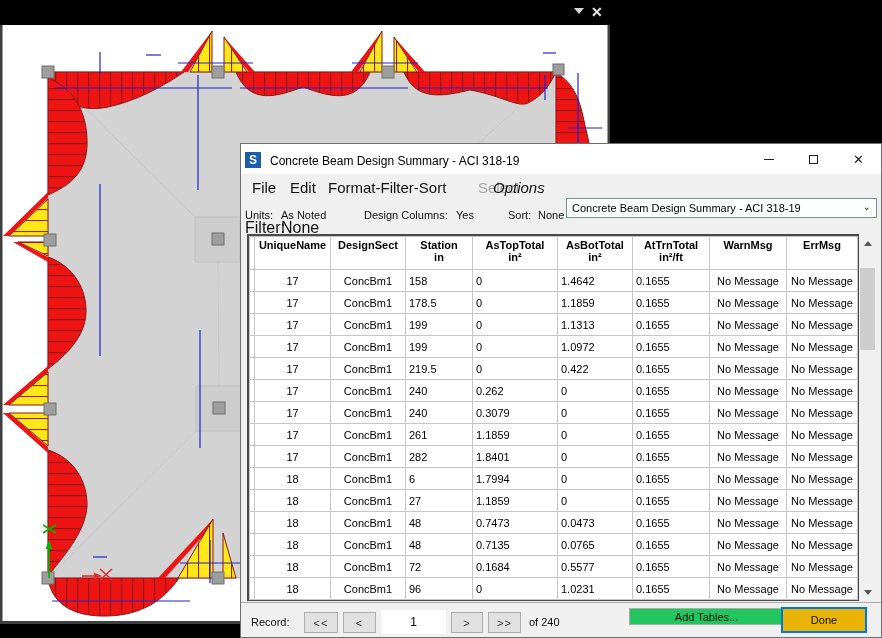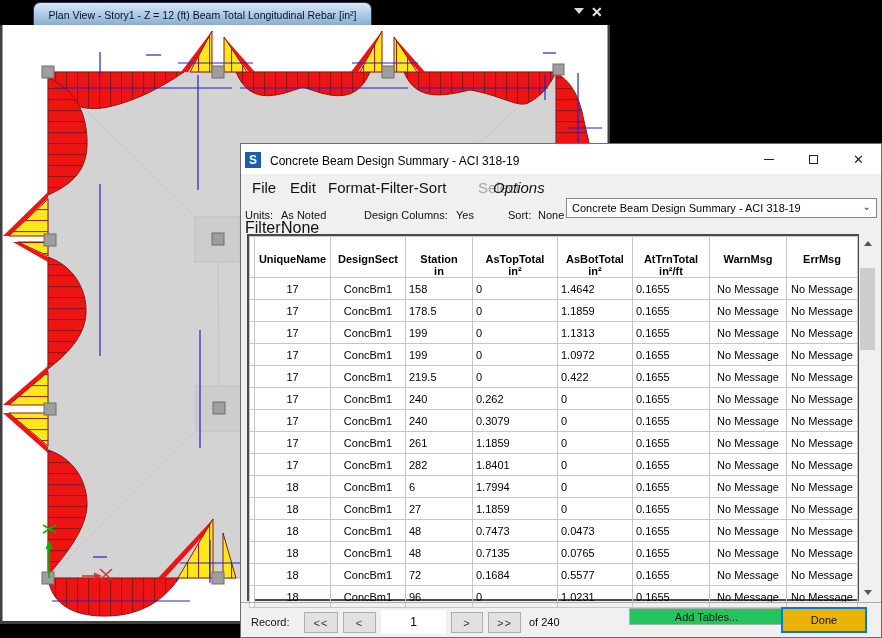--- a/index.html
+++ b/index.html
@@ -33,21 +33,21 @@
 .inforow span.lbl{position:absolute;top:12px}
 .dropdown{position:absolute;left:325px;top:1px;width:311px;height:20px;background:#fff;border:1px solid #7a8a99;font-size:11px;
  display:flex;align-items:center;padding-left:5px;color:#000}
 .dd-chevron{position:absolute;right:5px;top:2px;color:#333;font-size:10px}
 .filterrow{position:absolute;left:0;top:74px;width:100%;height:14px;font-size:16px;color:#111}
 .filterrow span{position:absolute;top:1px}
 
 .tablewrap{position:absolute;left:6px;top:90px;width:612px;height:367px;border:2px solid #4a4a4a;background:#fff}
 table.grid{border-collapse:collapse;table-layout:fixed;width:608px;font-size:11px;color:#000}
 table.grid th,table.grid td{border:1px solid #c6c6c6;overflow:hidden;white-space:nowrap;padding:0 3px}
-table.grid th{height:33px;vertical-align:top;font-weight:bold;padding-top:16px;font-size:11px;text-align:center}
+table.grid th{height:33px;vertical-align:top;font-weight:bold;padding-top:2px;font-size:11px;text-align:center}
 table.grid td{height:22px}
 td.num{text-align:left}
 td.ctr{text-align:center}
 td.rowhdr,th.rowhdr{padding:0;background:#fff}
 .vscroll{position:absolute;left:618px;top:90px;width:17px;height:367px;background:#f0f0f0}
 .sb-btn{position:absolute;left:1px;width:15px;height:16px;display:flex;align-items:center;justify-content:center}
 .sb-up{top:1px}.sb-down{bottom:1px}
 .tri-up{width:0;height:0;border-left:4px solid transparent;border-right:4px solid transparent;border-bottom:5px solid #555}
 .tri-down{width:0;height:0;border-left:4px solid transparent;border-right:4px solid transparent;border-top:5px solid #555}
 .sb-thumb{position:absolute;left:1px;top:34px;width:15px;height:82px;background:#cdcdcd}
@@ -67,23 +67,20 @@
  font-size:11px;color:#111;display:flex;align-items:center;justify-content:center}
 .btn-done{position:absolute;left:540px;top:6px;width:86px;height:26px;background:#eab308;border:2px solid var(--accent-focus);
  font-size:11px;color:#111;display:flex;align-items:center;justify-content:center}
 </style>
 </head>
 <body>
 
 <div id="screen">
 
   <div class="plan-window">
-    <div class="plan-tab">
-      <span>Plan View - Story1 - Z = 12 (ft)  Beam Total Longitudinal Rebar  [in²]</span>
-    </div>
     <div class="plan-caret"></div>
     <div class="plan-close">✕</div>
 
     <svg class="plan-svg" width="610" height="638" viewBox="0 0 610 638">
       <defs>
         <pattern id="pv" width="11" height="11" patternUnits="userSpaceOnUse">
           <rect width="11" height="11" style="fill:var(--rebar-negative)"></rect>
           <path d="M0.6,0 V11" style="stroke:var(--hatch)" stroke-width="1.1"></path>
         </pattern>
         <pattern id="ph" width="11" height="11" patternUnits="userSpaceOnUse">

